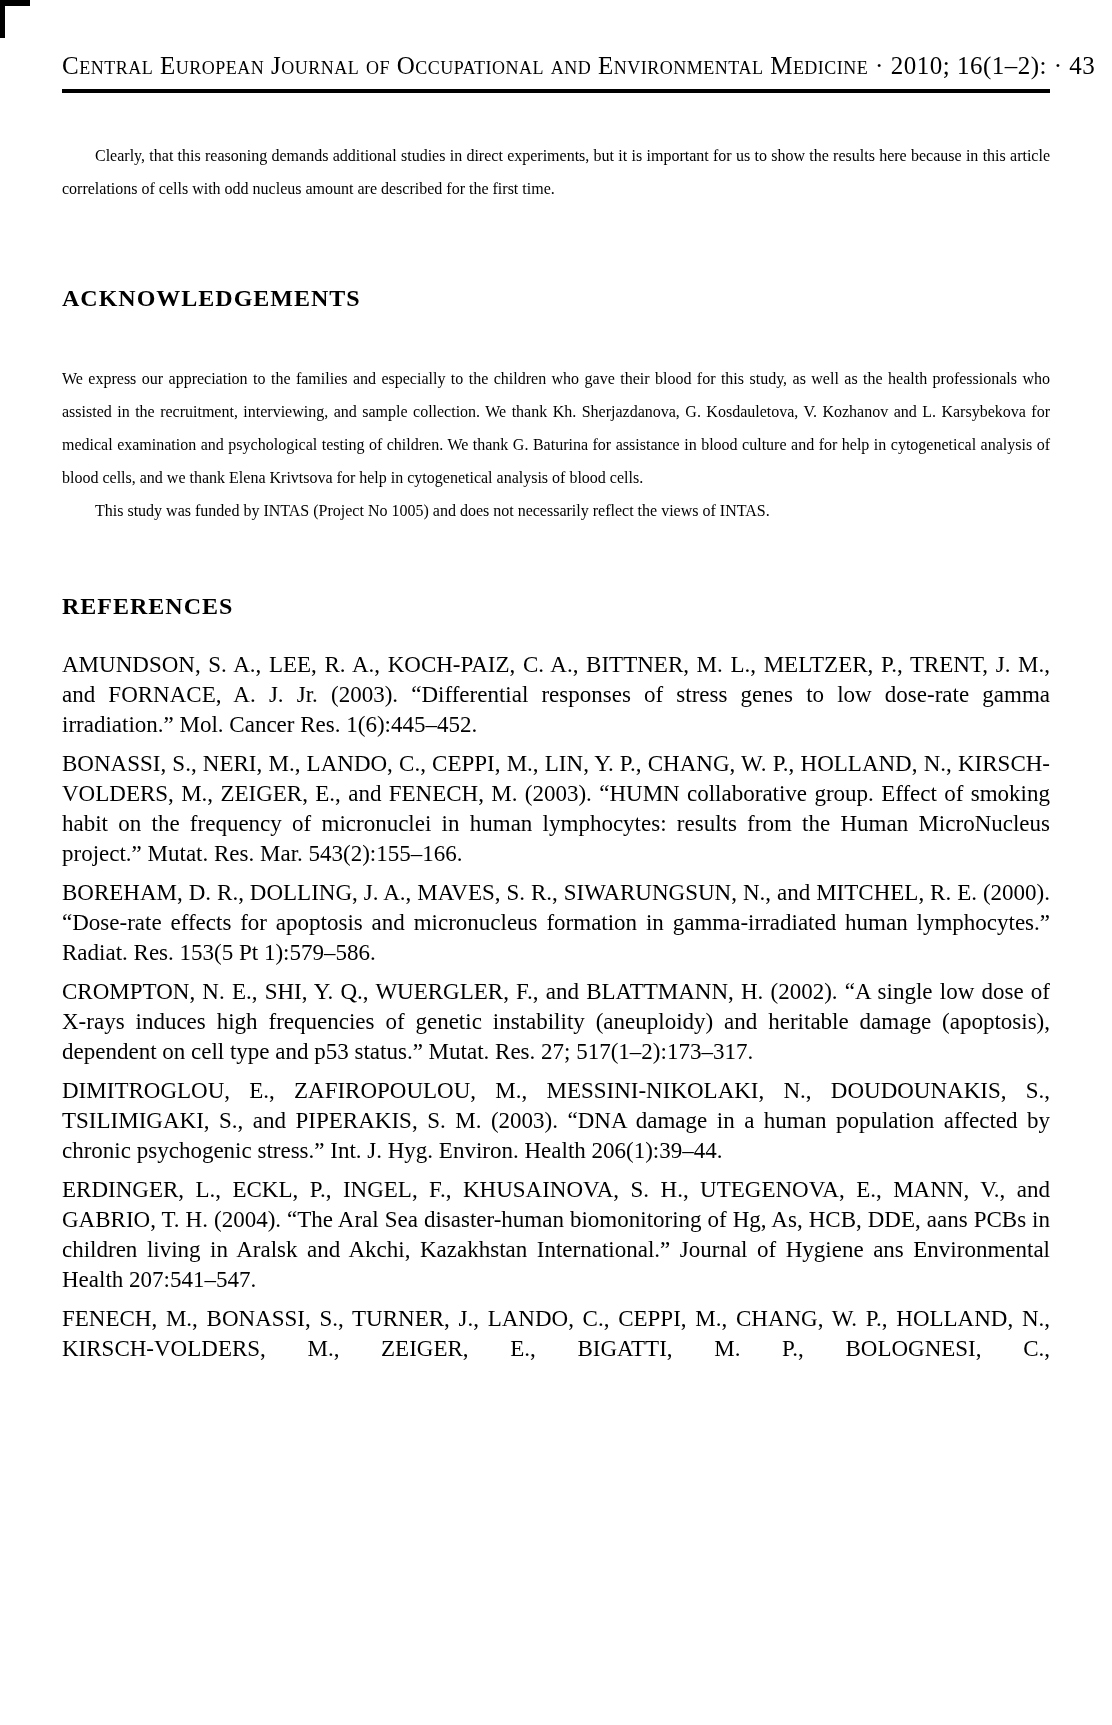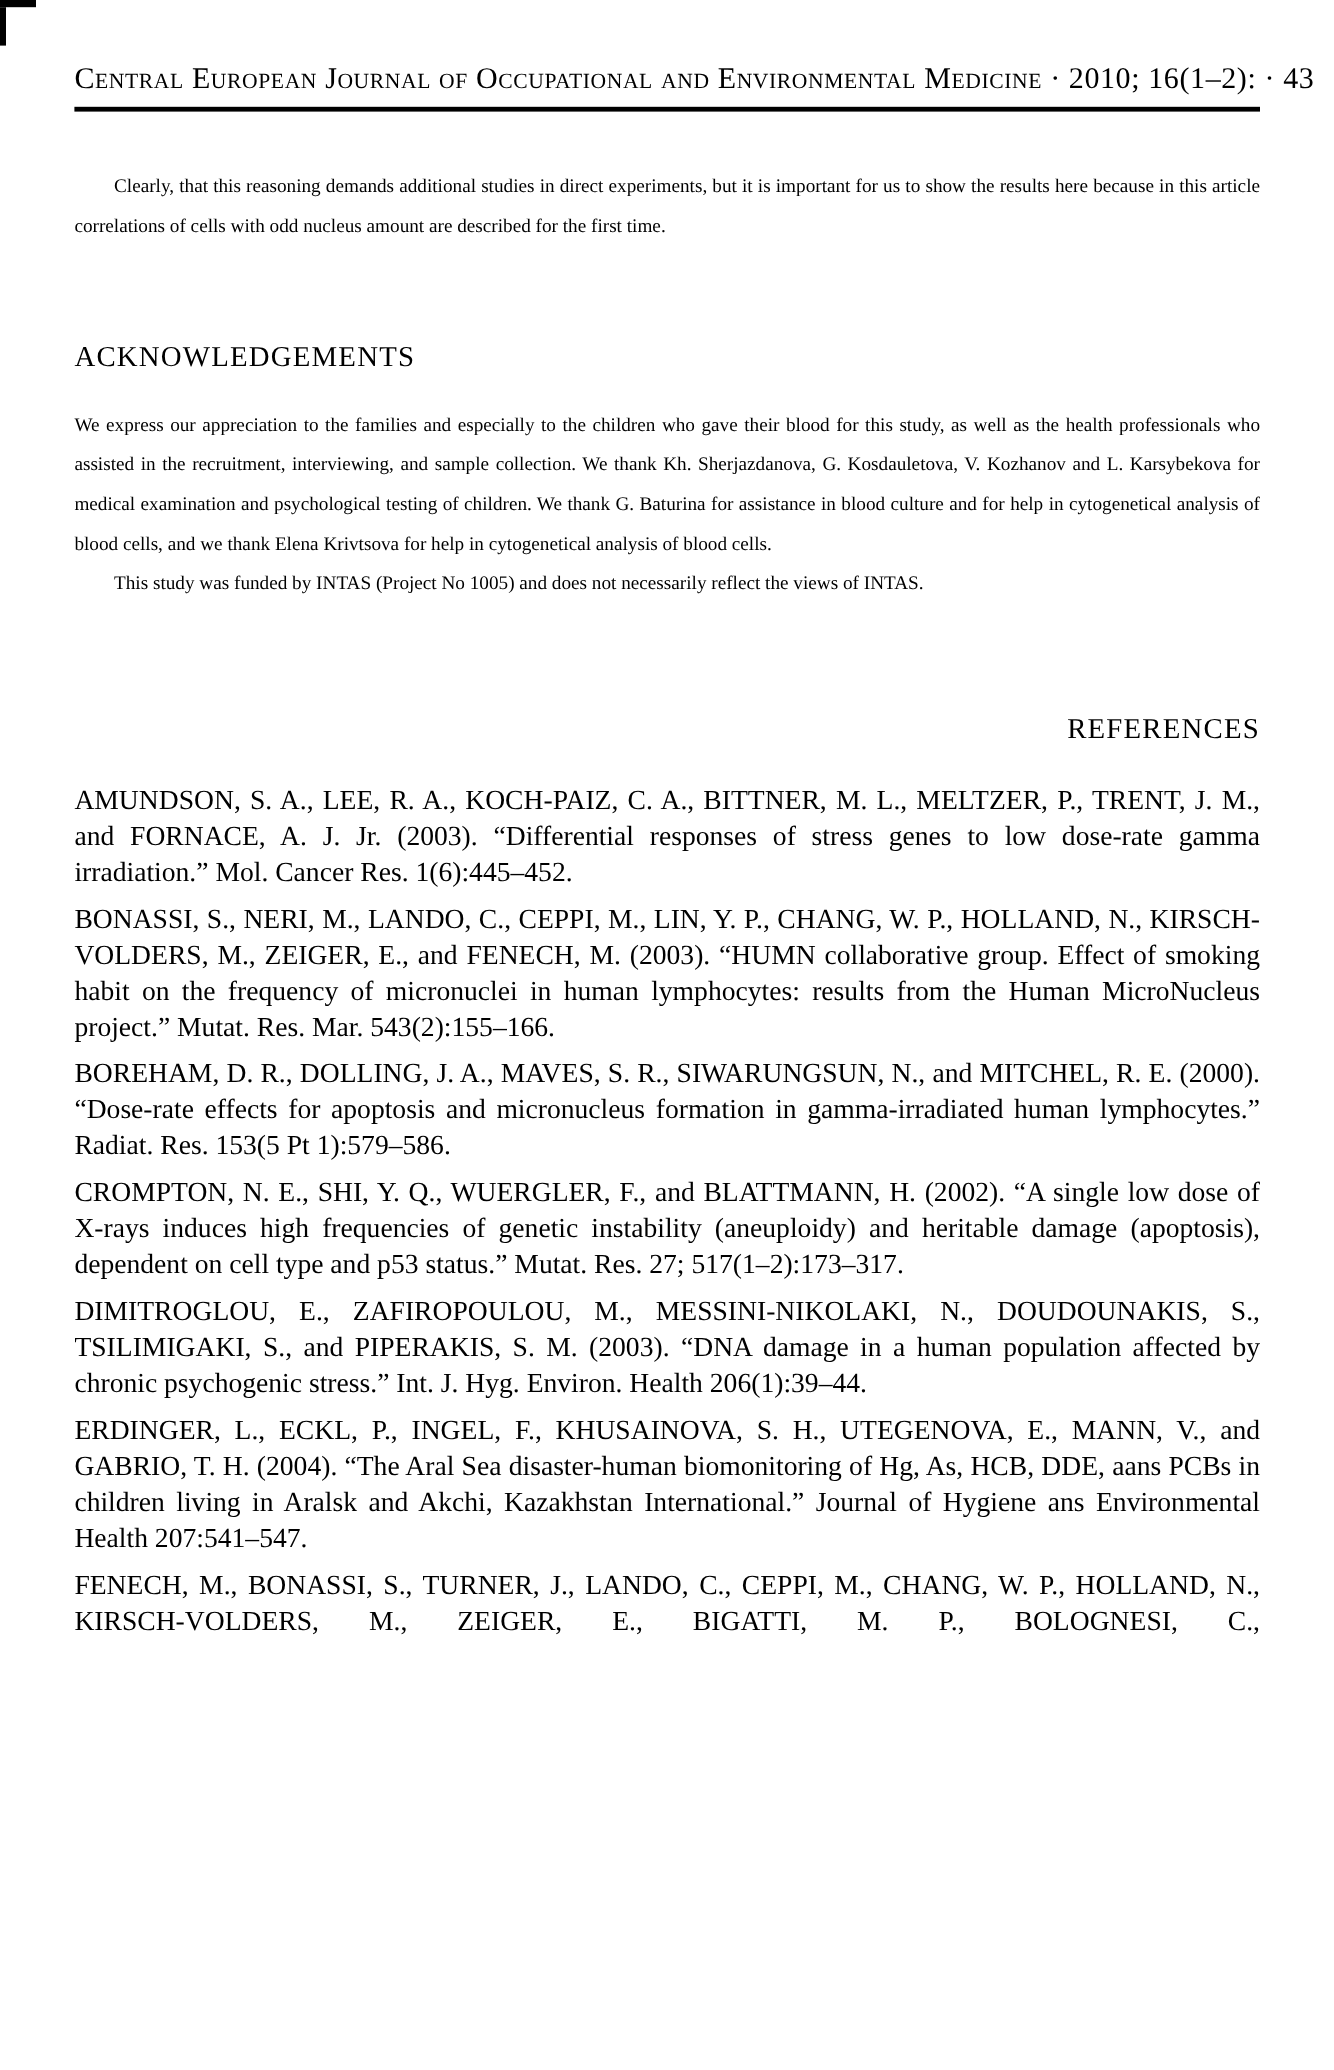--- a/index.html
+++ b/index.html
@@ -43,27 +43,27 @@
   .body-par {
     font-size: 16px;
     line-height: 33px;
   }
   .indent { text-indent: 33px; }
   .intro  { margin-top: 46px; }
 
   h2 {
     margin: 0;
     font-size: 24px;
-    font-weight: normal;
+    font-weight: bold;
     letter-spacing: 1px;
     line-height: 31px;
   }
   .ack-heading { margin-top: 78px; }
-  .ack-par-1   { margin-top: 24px; }
-  .ref-heading { margin-top: 90px; text-align: right; }
+  .ack-par-1   { margin-top: 48px; }
+  .ref-heading { margin-top: 64px; }
 
   .ref-list { margin-top: 28px; }
   .ref {
     font-size: 23px;
     line-height: 30px;
     margin: 0 0 9px 0;
     text-align: justify;
   }
   .ref-cut { text-align-last: justify; }
 </style>

